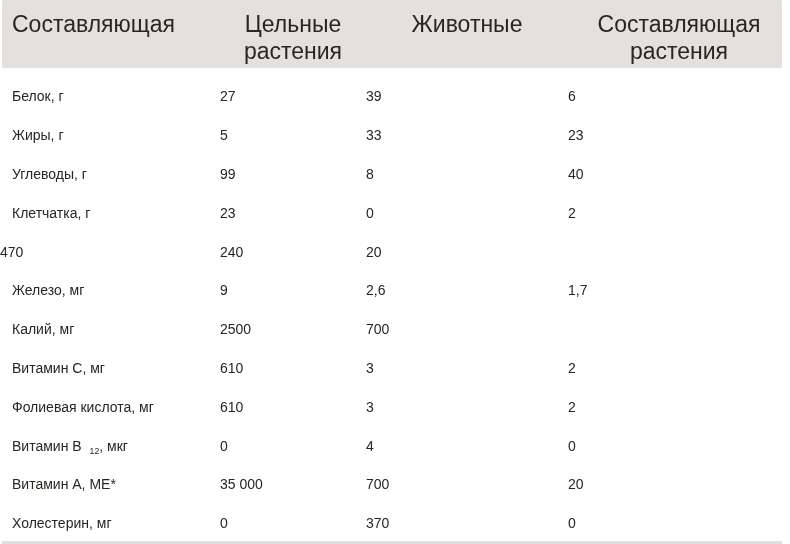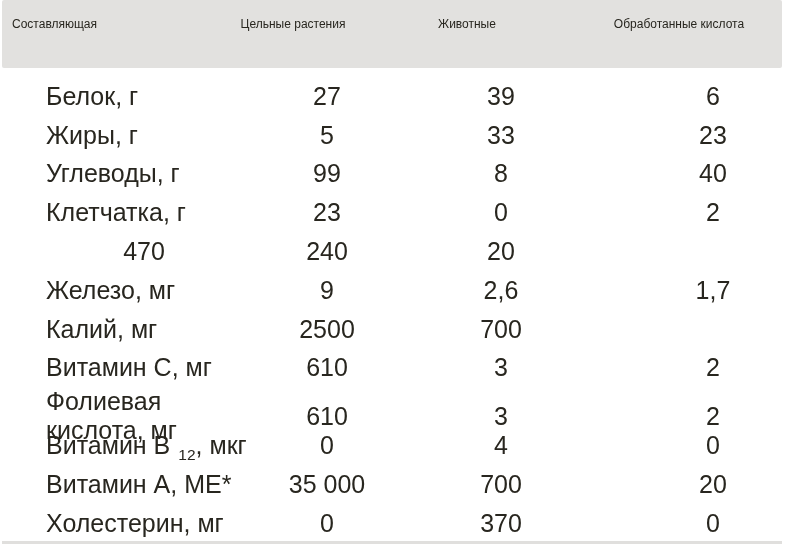--- a/index.html
+++ b/index.html
@@ -38,21 +38,21 @@
     grid-template-columns: 220px 146px 202px 222px;
     width: 790px;
   }
   .header-row {
     position: absolute;
     left: 0;
     top: 0;
     height: 68px;
     align-items: start;
     padding-top: 11px;
-    font-size: 12px;
+    font-size: 23px;
     line-height: 27px;
   }
   .header-cell { text-align: center; }
   .header-cell.first {
     text-align: left;
     padding-left: 12px;
   }
   .header-cell .wrap {
     display: inline-block;
     max-width: 120px;
@@ -63,25 +63,24 @@
   .table-body {
     position: absolute;
     left: 0;
     top: 68px;
     width: 790px;
     padding-top: 9px;
   }
   .data-row {
     height: 38.8px;
     align-items: center;
-    font-size: 25px;
-    padding-left: 34px;
+    font-size: 14px;
   }
   .label-cell { padding-left: 12px; }
-  .value-cell { text-align: center; }
+  .value-cell { text-align: left; }
   sub {
     font-size: 0.62em;
     line-height: 0;
     margin-left: 8px;
   }
   
   .bottom-strip {
     position: absolute;
     left: 2px;
     bottom: 0;
@@ -94,21 +93,21 @@
 <body>
 
 <div class="page">
 
   <div class="header-band"></div>
 
   <div class="grid-row header-row">
     <div class="header-cell first"><span class="wrap">Составляющая</span></div>
     <div class="header-cell"><span class="wrap">Цельные растения</span></div>
     <div class="header-cell"><span class="wrap">Животные</span></div>
-    <div class="header-cell wide"><span class="wrap">Обработанные кислота</span></div>
+    <div class="header-cell wide"><span class="wrap">Составляющая растения</span></div>
   </div>
 
   <div class="table-body">
       <div class="grid-row data-row">
         <div class="label-cell"><span>Белок, г</span></div>
         <div class="value-cell">27</div>
         <div class="value-cell">39</div>
         <div class="value-cell">6</div>
       </div>
       <div class="grid-row data-row">

